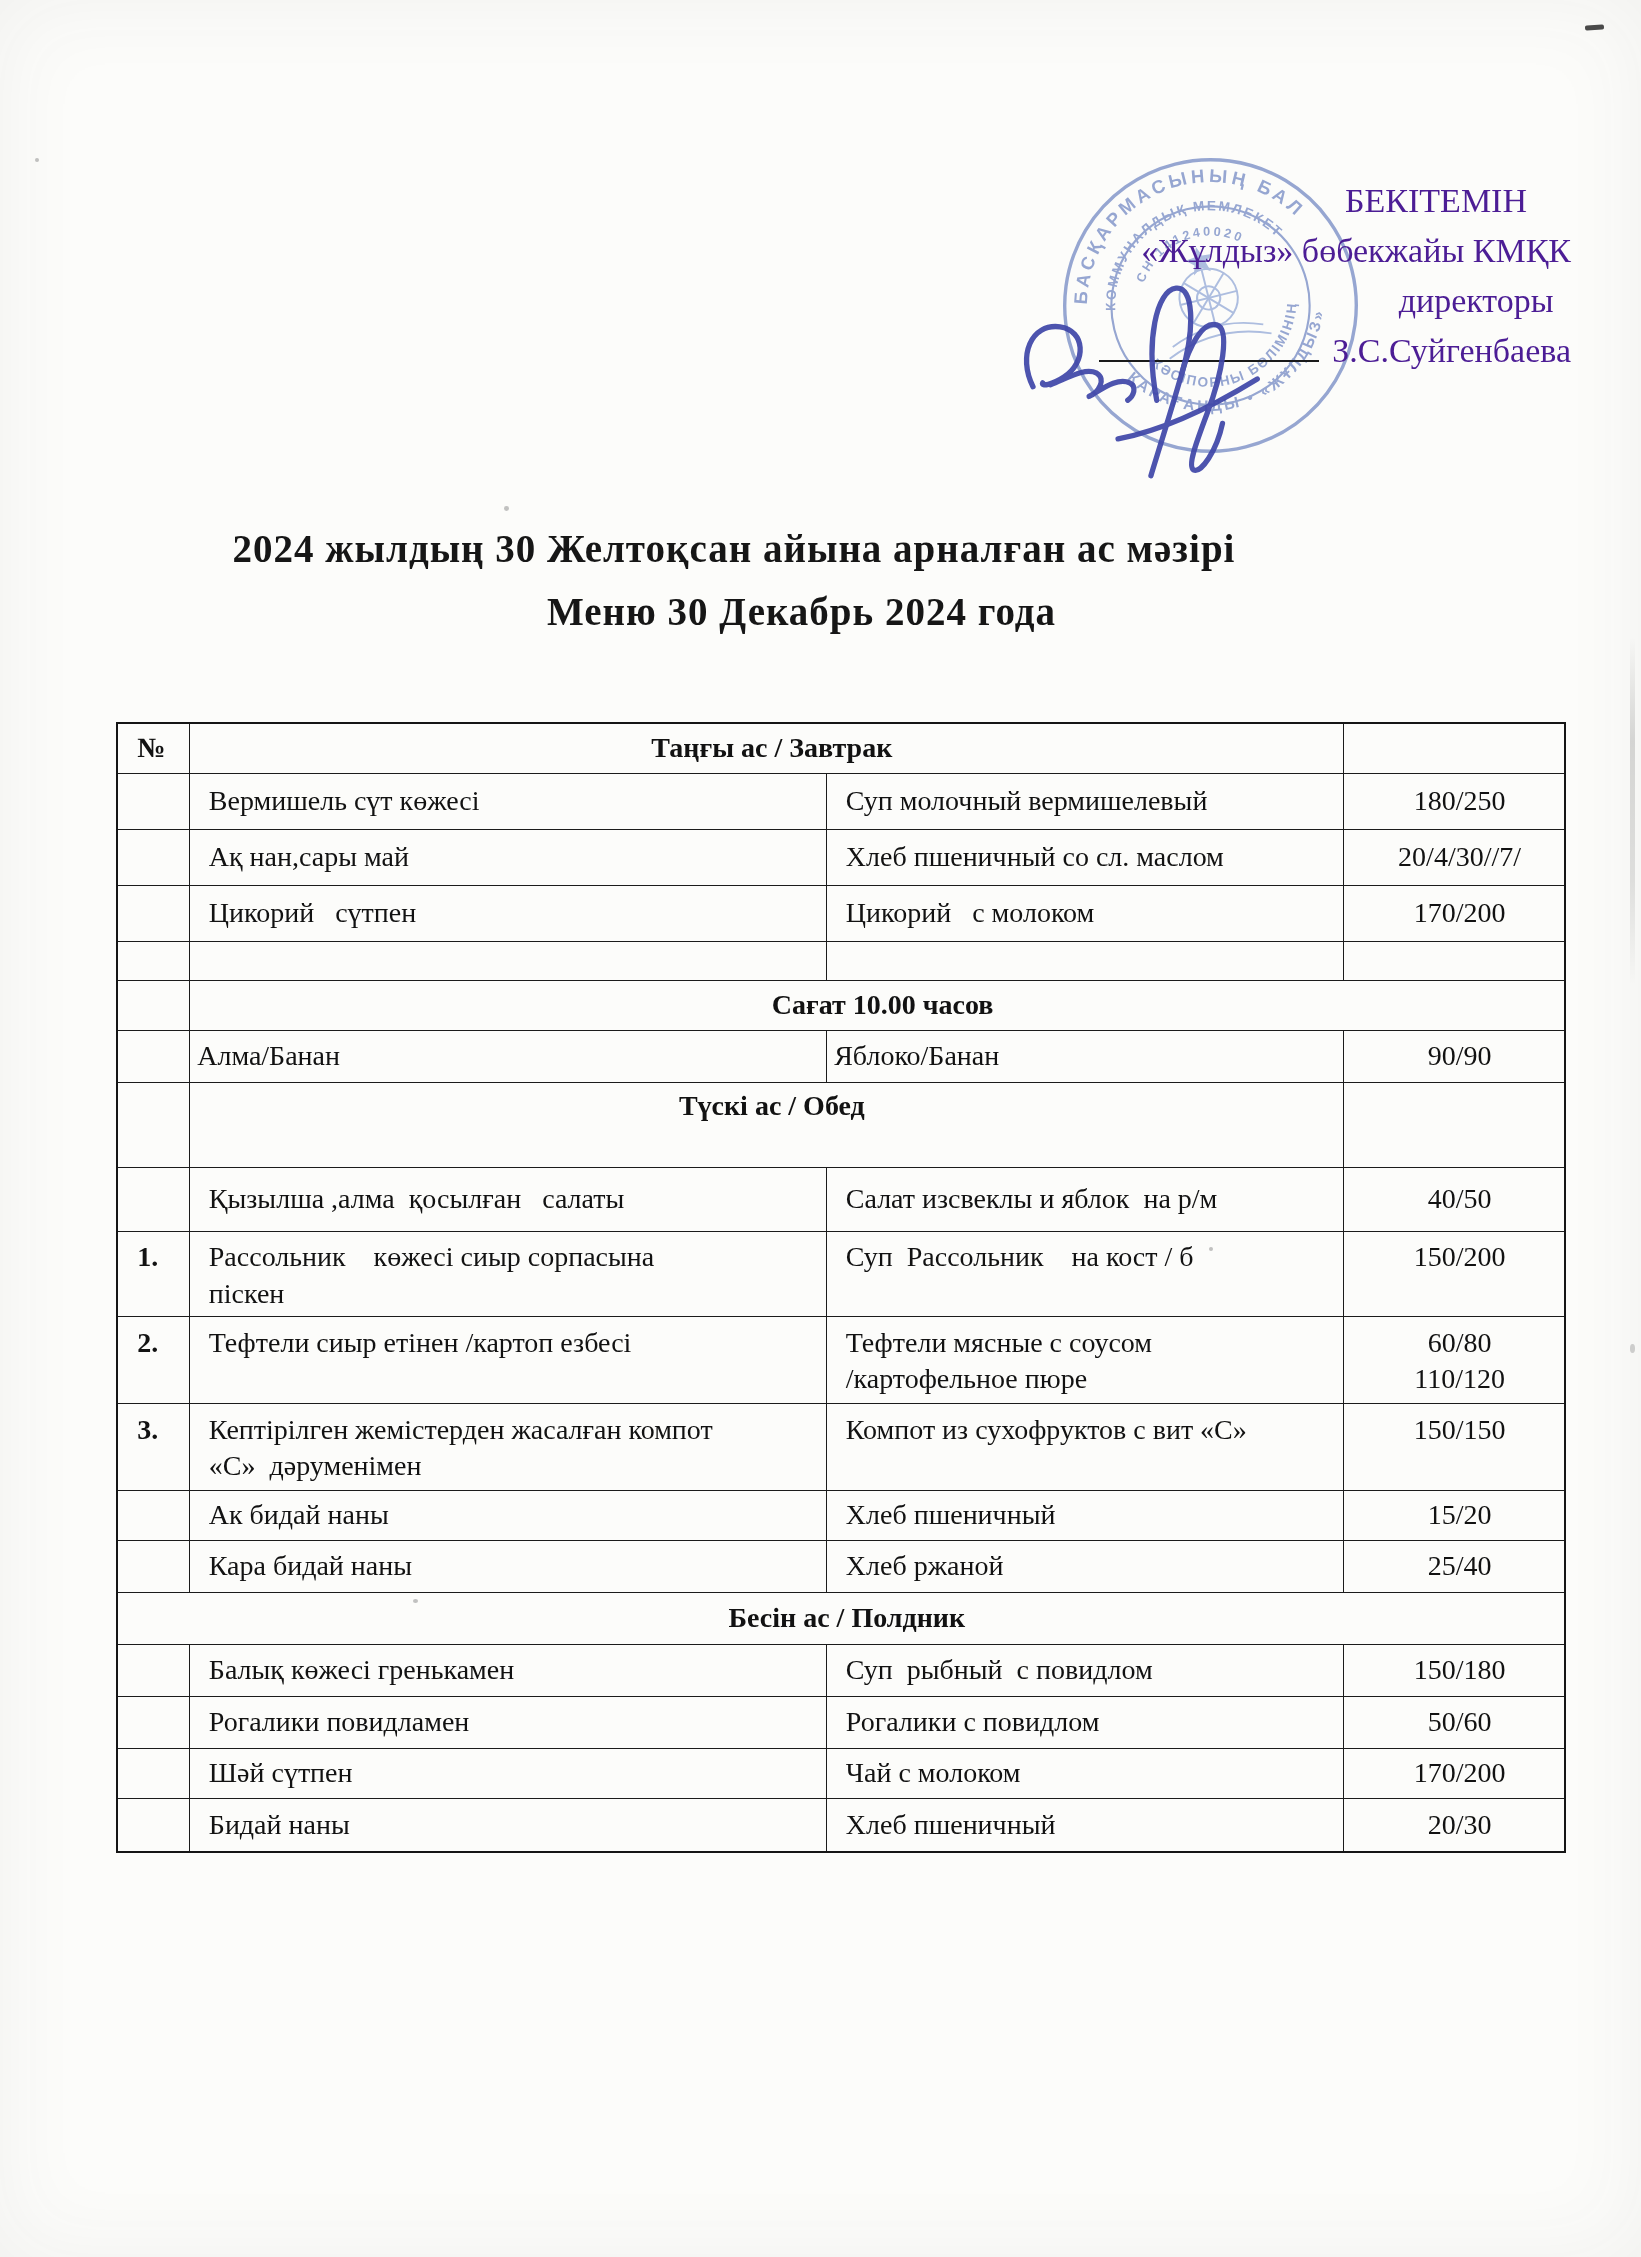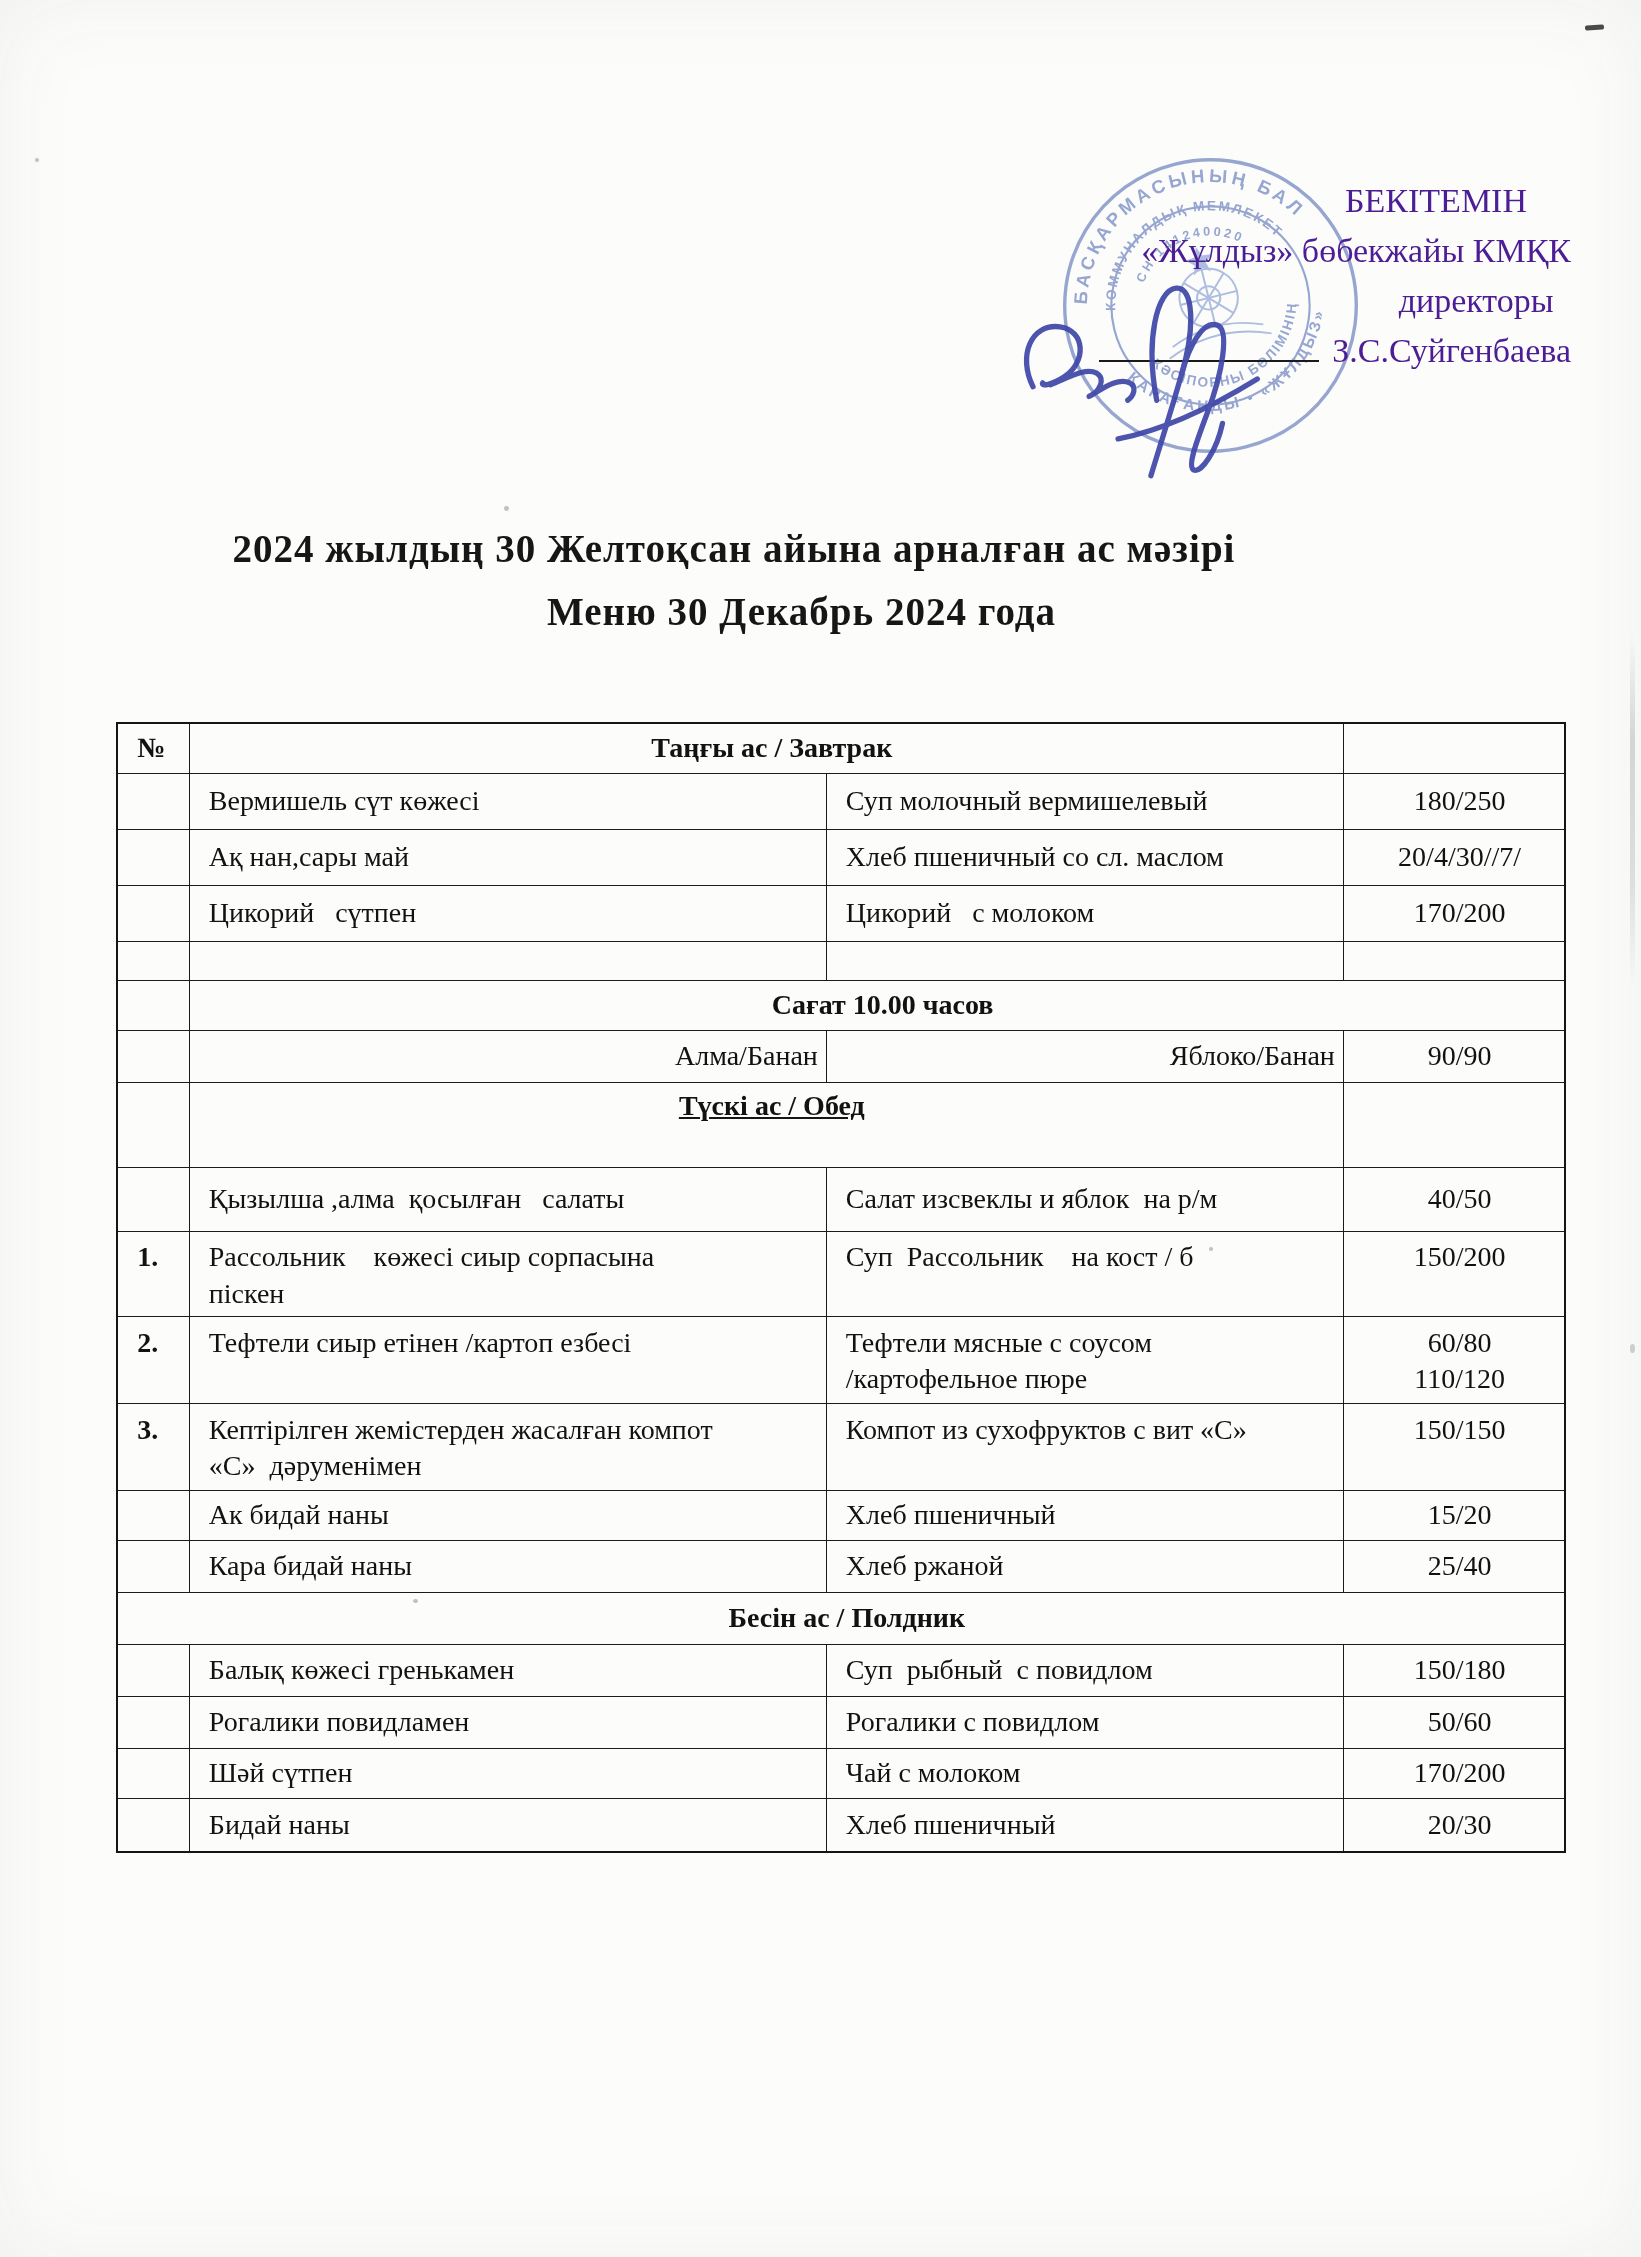--- a/index.html
+++ b/index.html
@@ -48,21 +48,21 @@
     overflow:hidden;
     line-height:1.3;
   }
   td.c-num{font-weight:bold; font-size:29px; text-align:left; padding:3.9px 5.8px 3.9px 11.6px;}
   td.c-ru{padding-left:13.5px;}
   td.c-portion{text-align:center; padding:3.9px 5.8px;}
   td.c-section{
     text-align:center; font-weight:bold; font-size:33px; padding:3.9px 7.7px;
   }
   tr.top-align td{vertical-align:top; padding-top:7.7px;}
-  tr.center-items td.c-kk, tr.center-items td.c-ru{text-align:right; padding-left:7.7px;}
+  tr.center-items td.c-kk, tr.center-items td.c-ru{text-align:left; padding-left:7.7px;}
   tr.sec-top td{vertical-align:top; padding-top:5.8px;}
   
   .speck{position:absolute; background:#8f8f8f; border-radius:50%; opacity:.55; z-index:5;}
   .dash{position:absolute; background:#4a4a4a; border-radius:1.9px; z-index:5;}
   .edge-curl{
     position:absolute; right:5.8px; top:637px; width:4.8px; height:348px; z-index:5;
     background:linear-gradient(to bottom, rgba(0,0,0,0) 0%, rgba(0,0,0,0.14) 30%, rgba(0,0,0,0.10) 70%, rgba(0,0,0,0) 100%);
     border-radius:2.9px;
   }
 </style>
@@ -178,21 +178,21 @@
           <tr style="height: 50px; padding-left: 48px;">
             <td class="c-num"></td>
             <td class="c-section" colspan="3">Сағат 10.00 часов</td>
           </tr>
           <tr class="center-items" style="height: 52px;">
             <td class="c-num"></td>
             <td class="c-kk">Алма/Банан</td>
             <td class="c-ru">Яблоко/Банан</td>
             <td class="c-portion">90/90</td>
           </tr>
-          <tr class="sec-top" style="height: 85px; text-decoration: underline;">
+          <tr class="sec-top" style="height: 85px;">
             <td class="c-num"></td>
             <td class="c-section" colspan="2">Түскі ас / Обед</td>
             <td class="c-portion"></td>
           </tr>
           <tr style="height: 64px;">
             <td class="c-num"></td>
             <td class="c-kk">Қызылша ,алма  қосылған   салаты</td>
             <td class="c-ru">Салат изсвеклы и яблок  на р/м</td>
             <td class="c-portion">40/50</td>
           </tr>

